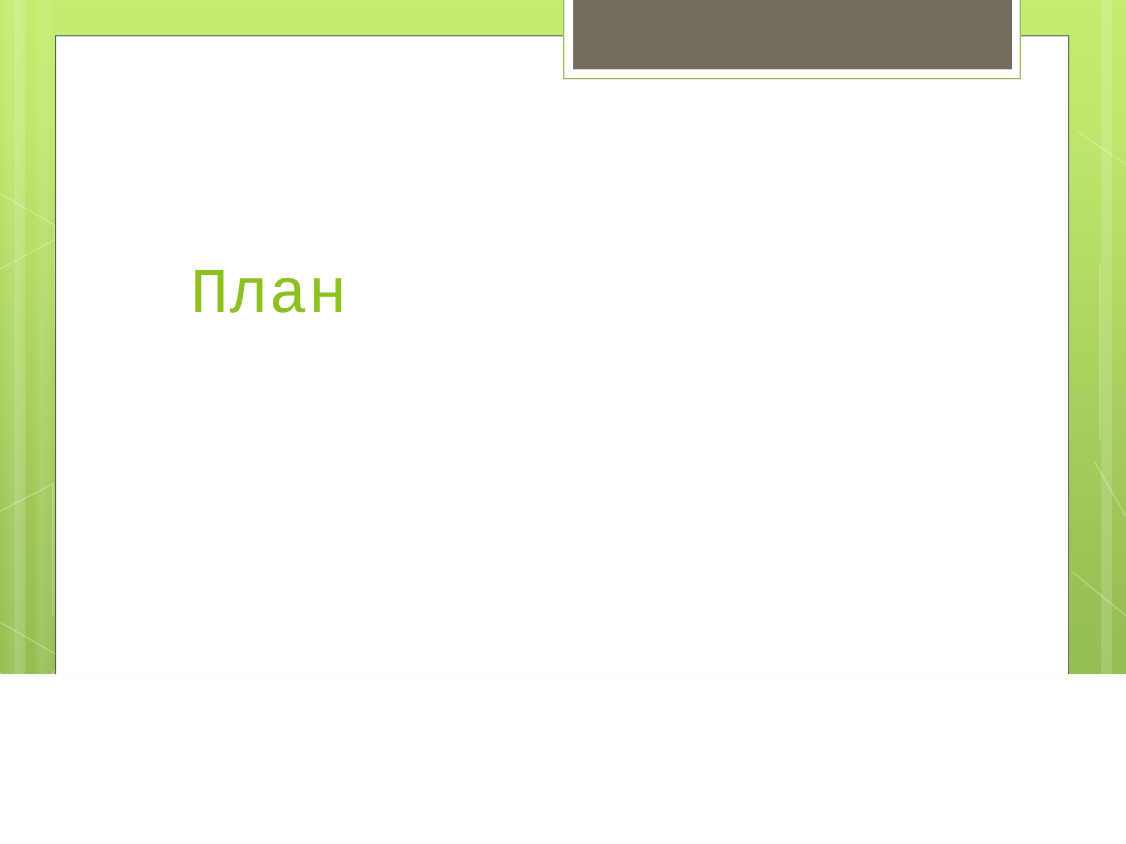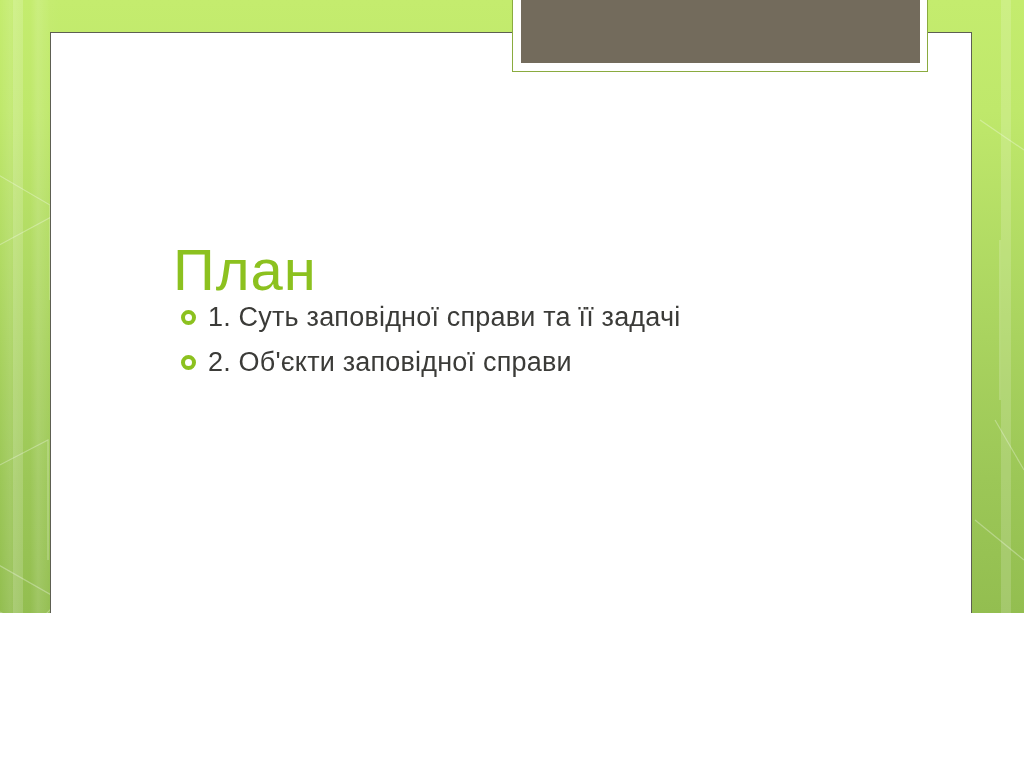--- a/index.html
+++ b/index.html
@@ -6,21 +6,21 @@
     margin: 0;
     padding: 0;
     background: #ffffff;
   }
 
   #slide {
     position: relative;
     width: 1024px;
     height: 613px;
     overflow: hidden;
-    font-family: Liberation Sans, sans-serif;
+    font-family: Liberation Mono, monospace;
     background: #b4dd63;
   }
 
   
   .frame-base {
     position: absolute;
     inset: 0;
     background:
       linear-gradient(180deg, #c4ec6e 0%, #bfe86b 18%, #a9d35f 55%, #9cc757 78%, #93be50 100%);
   }
@@ -174,32 +174,19 @@
       <path d="M 18 0 L 18 767"></path>
       <path d="M 1006 0 L 1006 767"></path>
       <path d="M 0 748 L 1024 748"></path>
     </g>
   </svg>
 
   <div class="panel">
 
     <h1 class="title">План</h1>
 
-    <ul class="bullets">
-
-      <li class="bullet-item">
-        <span class="bullet-marker"></span>
-        <span class="bullet-text">1. Суть заповідної справи та її задачі</span>
-      </li>
-
-      <li class="bullet-item">
-        <span class="bullet-marker"></span>
-        <span class="bullet-text">2. Об'єкти заповідної справи</span>
-      </li>
-
-    </ul>
   </div>
 
   <div class="banner-outer">
     <div class="banner-inner"></div>
   </div>
 
 </div>
 
 </body></html>

